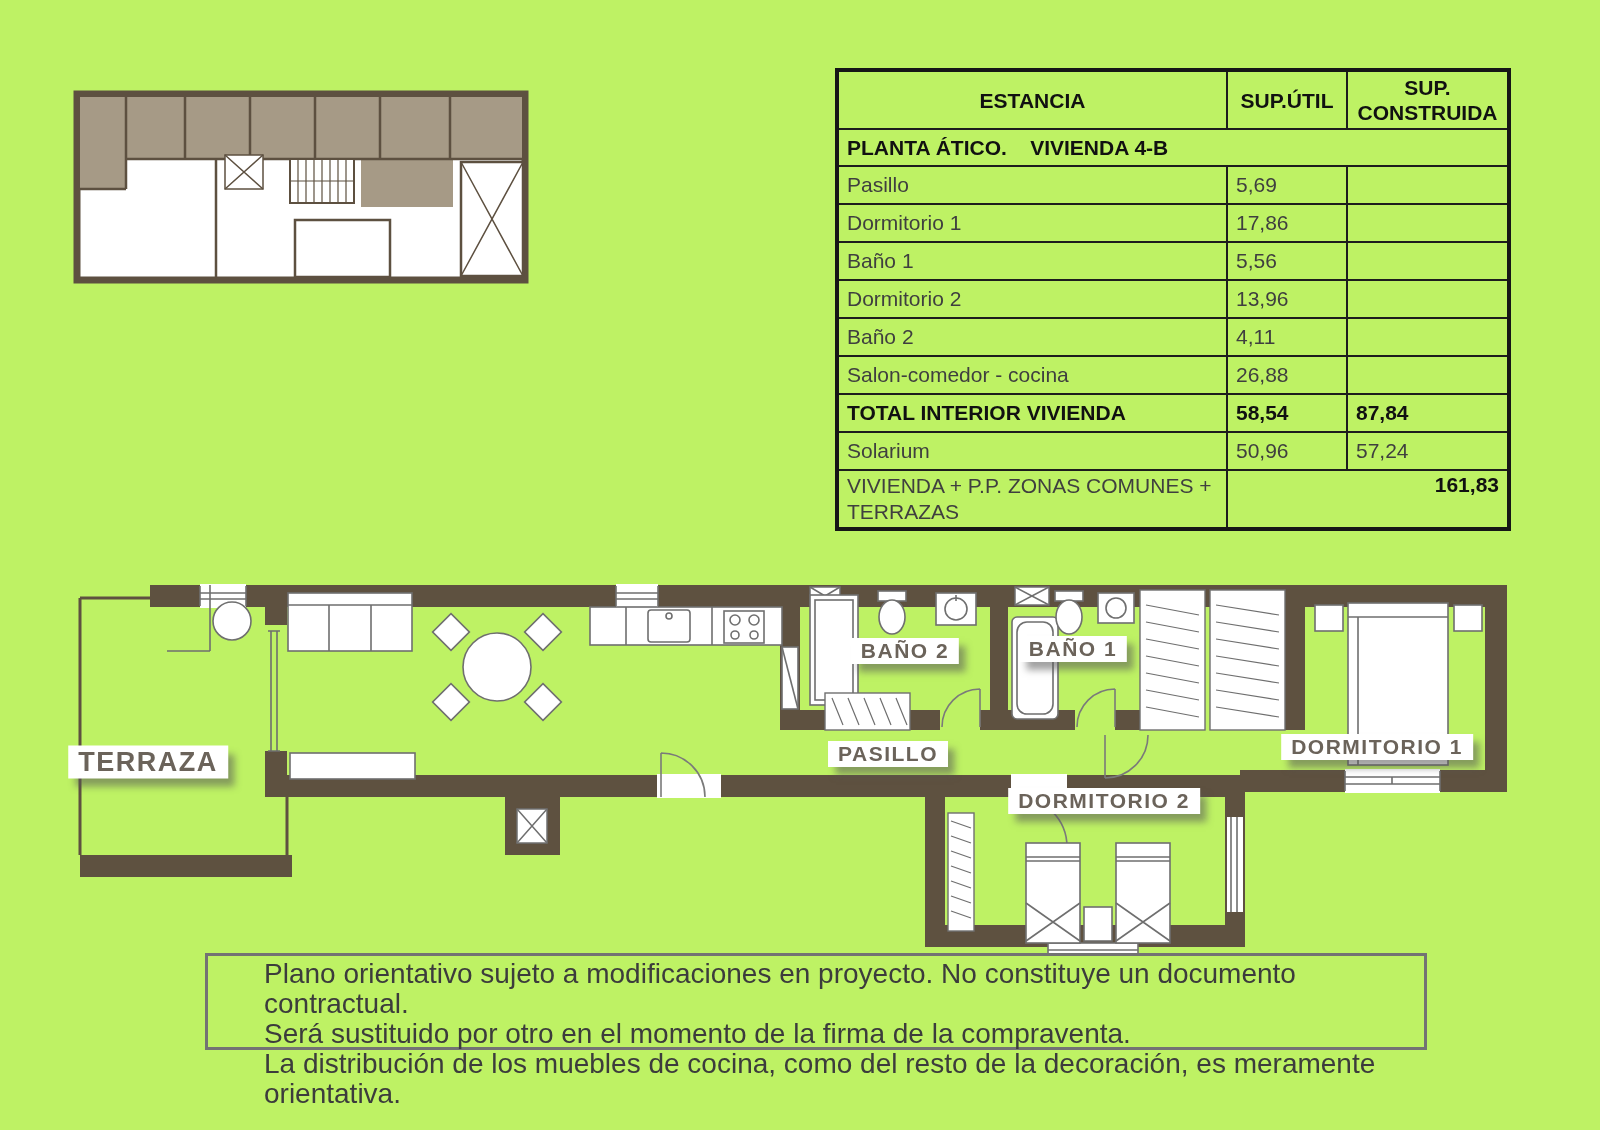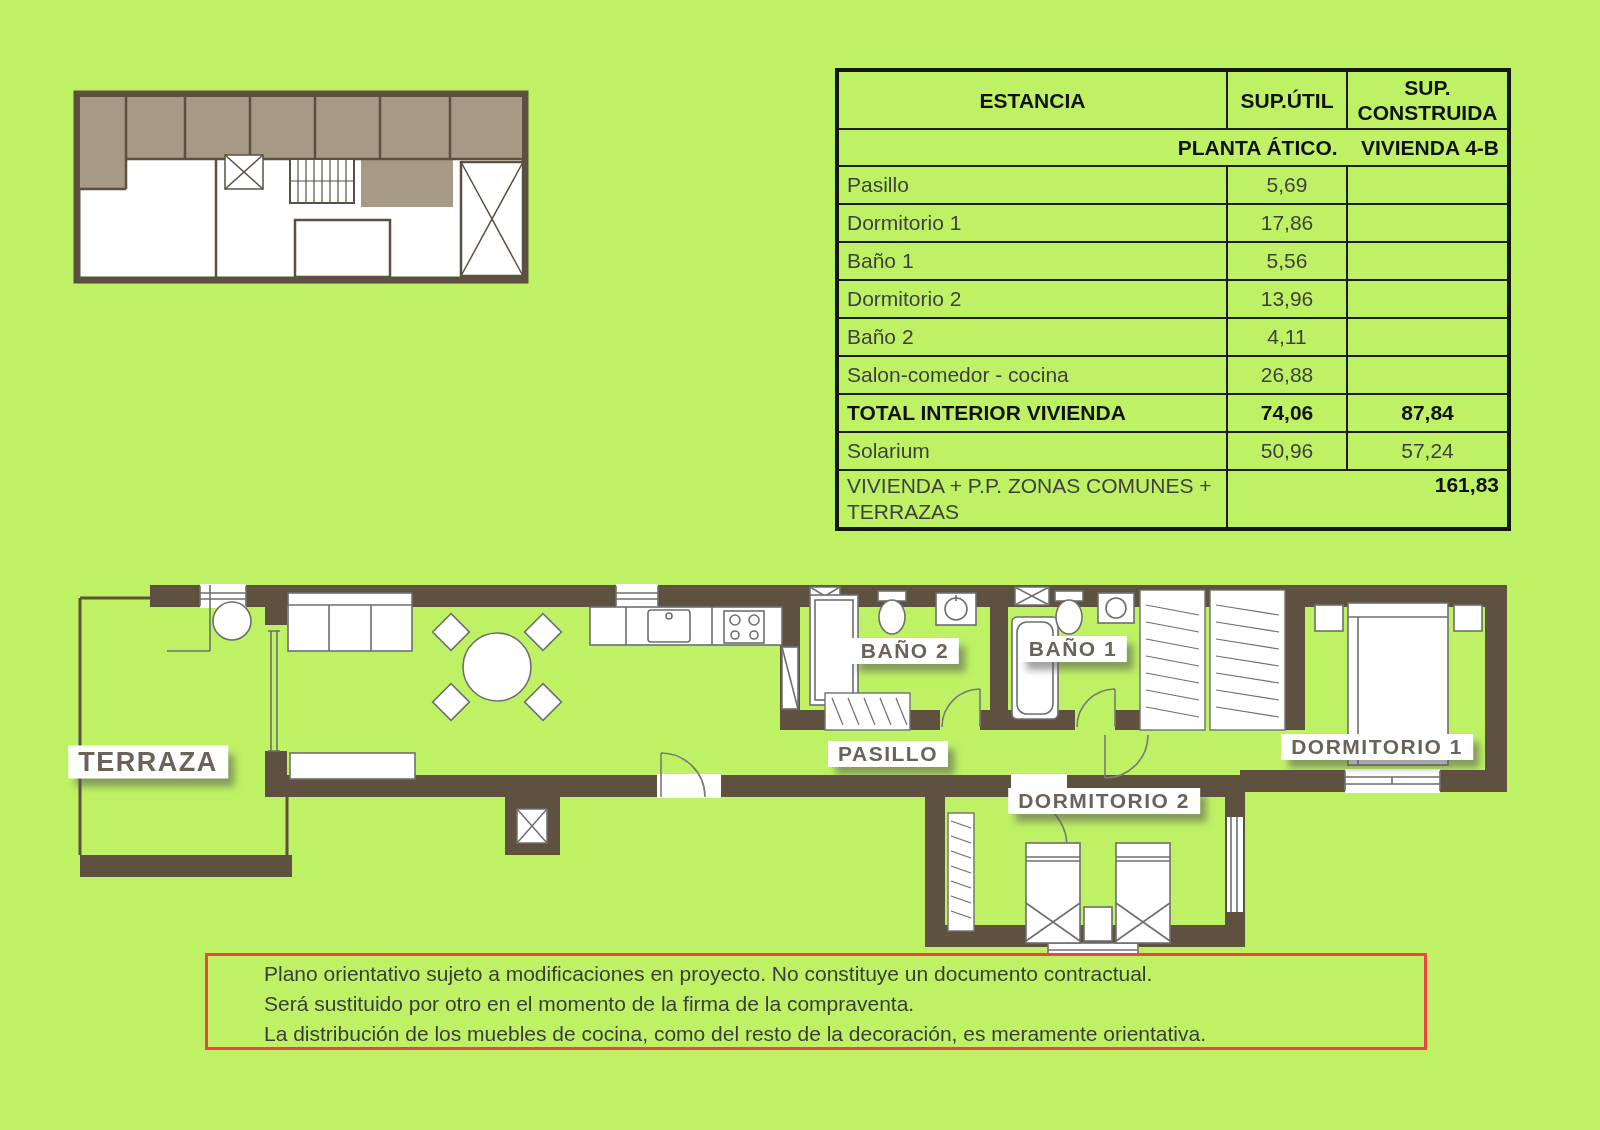--- a/index.html
+++ b/index.html
@@ -8,42 +8,42 @@
     font-family:"Liberation Sans",sans-serif;overflow:hidden;
   }
   
   .keyplan{position:absolute;left:65px;top:80px;width:470px;height:210px;}
   
   .area-table-wrap{position:absolute;left:835px;top:68px;width:672px;}
   table.area{border-collapse:collapse;width:672px;table-layout:fixed;
     border:4px solid #161616;color:#3f3f3f;}
   table.area th,table.area td{border:2px solid #1d1d1d;padding:2px 8px;}
   table.area th{font-size:21px;font-weight:bold;color:#111;text-align:center;height:52px;line-height:25px;}
-  td.section{font-size:21px;font-weight:bold;color:#111;text-align:right;height:31px;white-space:pre-wrap;}
+  td.section{font-size:21px;font-weight:bold;color:#111;text-align:left;height:31px;white-space:pre-wrap;}
   td.c-label{font-size:21px;text-align:left;height:32px;}
-  td.c-num{font-size:21px;text-align:center;height:32px;}
+  td.c-num{font-size:21px;text-align:left;height:32px;}
   tr.bold td{font-weight:bold;color:#111;}
   td.footer-label{font-size:21px;height:52px;line-height:26px;}
   td.footer-value{font-size:21px;font-weight:bold;color:#111;text-align:right;vertical-align:top;padding-top:6px;}
   
   .floorplan{position:absolute;left:60px;top:555px;width:1460px;height:400px;}
   .plan-label{
     position:absolute;transform:translate(-50%,-50%);
     background:#ffffff;color:#6b635a;font-weight:bold;letter-spacing:1.5px;
     padding:1px 10px;white-space:nowrap;text-align:center;
     box-shadow:7px 8px 7px rgba(85,85,85,0.55);
   }
   .lbl-terraza{font-size:27px;}
   .lbl-salon{font-size:23px;line-height:28px;}
   .lbl-room{font-size:21px;}
   
   .disclaimer{
     position:absolute;left:205px;top:953px;width:1222px;height:97px;
-    border:3px solid #ef4444;box-sizing:border-box;
-    font-size:21px;line-height:30px;color:#3c3c3c;
+    border:3px solid #737373;box-sizing:border-box;
+    font-size:28px;line-height:30px;color:#3c3c3c;
     padding:3px 10px 12px 56px;
   }
 </style>
 </head>
 <body>
 
 <div class="page">
 
   <div class="keyplan">
     <svg width="470" height="210" viewBox="0 0 470 210">
@@ -119,21 +119,21 @@
       <td class="c-num">4,11</td>
       <td class="c-num"></td>
     </tr>
           <tr>
       <td class="c-label">Salon-comedor - cocina</td>
       <td class="c-num">26,88</td>
       <td class="c-num"></td>
     </tr>
           <tr class="bold">
       <td class="c-label">TOTAL INTERIOR VIVIENDA</td>
-      <td class="c-num">74,06</td>
+      <td class="c-num">58,54</td>
       <td class="c-num">87,84</td>
     </tr>
           <tr>
       <td class="c-label">Solarium</td>
       <td class="c-num">50,96</td>
       <td class="c-num">57,24</td>
     </tr>
         </tbody>
       <tbody>
         <tr>

